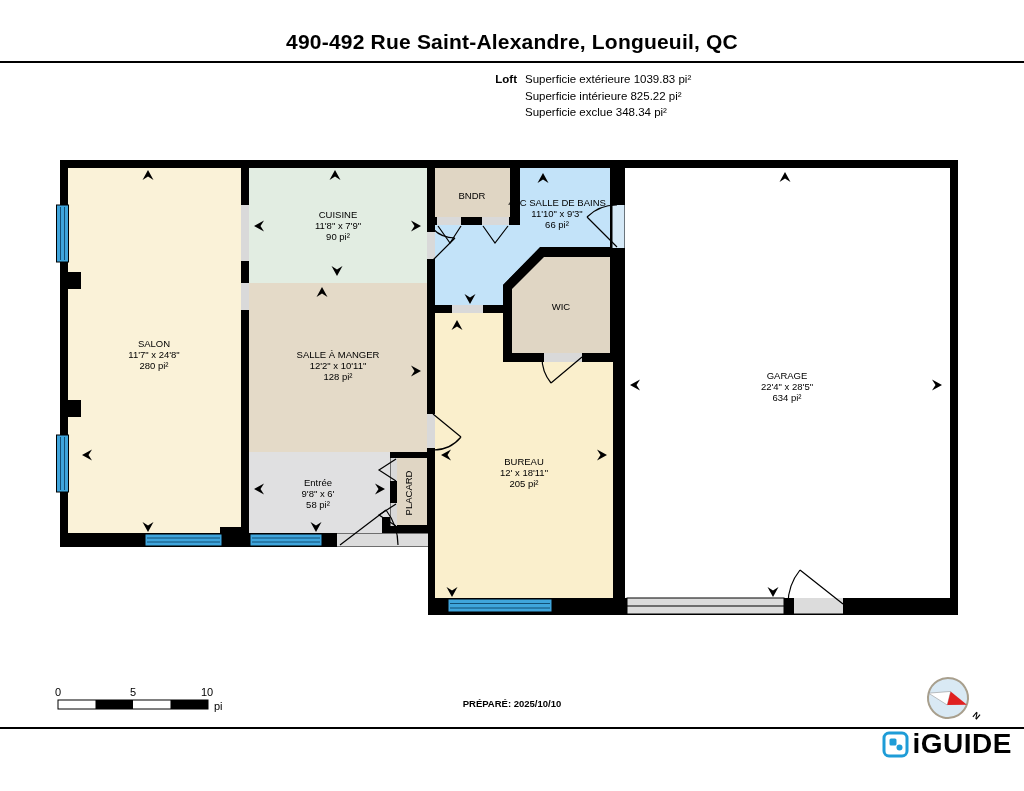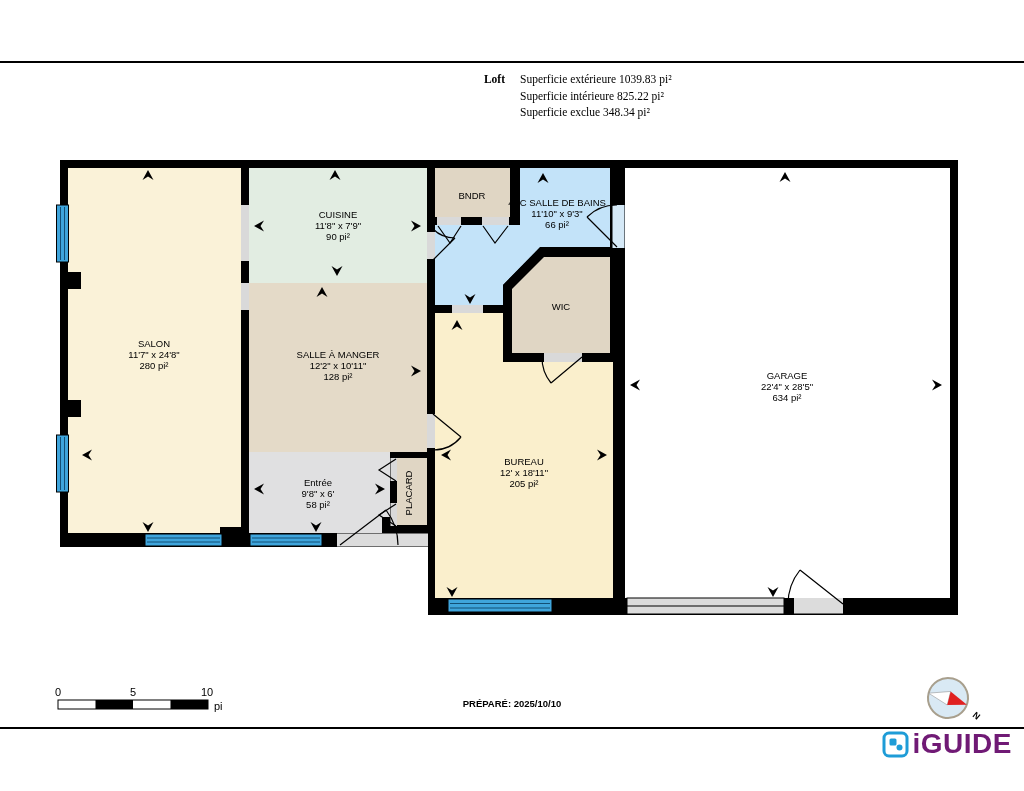--- a/index.html
+++ b/index.html
@@ -1,38 +1,39 @@
 <!DOCTYPE html>
 <html><head>
 <meta charset="utf-8">
 <style>
   html,body{margin:0;padding:0;background:#fff;}
   body{font-family:"Liberation Sans","DejaVu Sans",sans-serif;color:#000;}
   #page{position:relative;width:1024px;height:791px;background:#fff;overflow:hidden;}
   .title{position:absolute;top:30px;left:0;width:1024px;text-align:center;
          font-size:21px;font-weight:bold;letter-spacing:.2px;}
   .header-rule{position:absolute;top:61px;left:0;width:1024px;height:2px;background:#000;}
-  .summary{position:absolute;top:71px;left:420px;display:flex;font-size:11.5px;line-height:16.5px;font-family:Liberation Serif, serif;}
+  .summary{position:absolute;top:71px;left:432px;display:flex;font-size:11.5px;line-height:16.5px;}
   .summary .floor{font-weight:bold;width:85px;text-align:right;}
-  .summary .lines{margin-left:15px;}
+  .summary .lines{margin-left:8px;}
   .plan-svg{position:absolute;top:0;left:0;}
   .footer-rule{position:absolute;top:727px;left:0;width:1024px;height:2px;background:#000;}
   .disclaimer{position:absolute;top:735px;left:38px;font-size:9px;}
-  .brand{position:absolute;top:728px;right:12px;display:flex;align-items:center;color:#701a75;}
+  .brand{position:absolute;top:728px;right:12px;display:flex;align-items:center;color:#000000;}
   .brand .brand-text{font-size:28px;font-weight:bold;letter-spacing:.5px;}
   .brand svg{margin-right:4px;}
   text{font-family:"Liberation Sans","DejaVu Sans",sans-serif;}
   .room-name,.room-dims,.room-area{font-size:9.5px;}
   .tick{font-size:11px;}
 </style>
 </head>
 <body>
 
 <div id="page">
 
+  <div class="title">490-492 Rue Saint-Alexandre, Longueuil, QC</div>
   <div class="header-rule"></div>
 
   <div class="summary">
     <div class="floor">Loft</div>
     <div class="lines">
       <div>Superficie extérieure 1039.83 pi²</div>
       <div>Superficie intérieure 825.22 pi²</div>
       <div>Superficie exclue 348.34 pi²</div>
     </div>
   </div>

